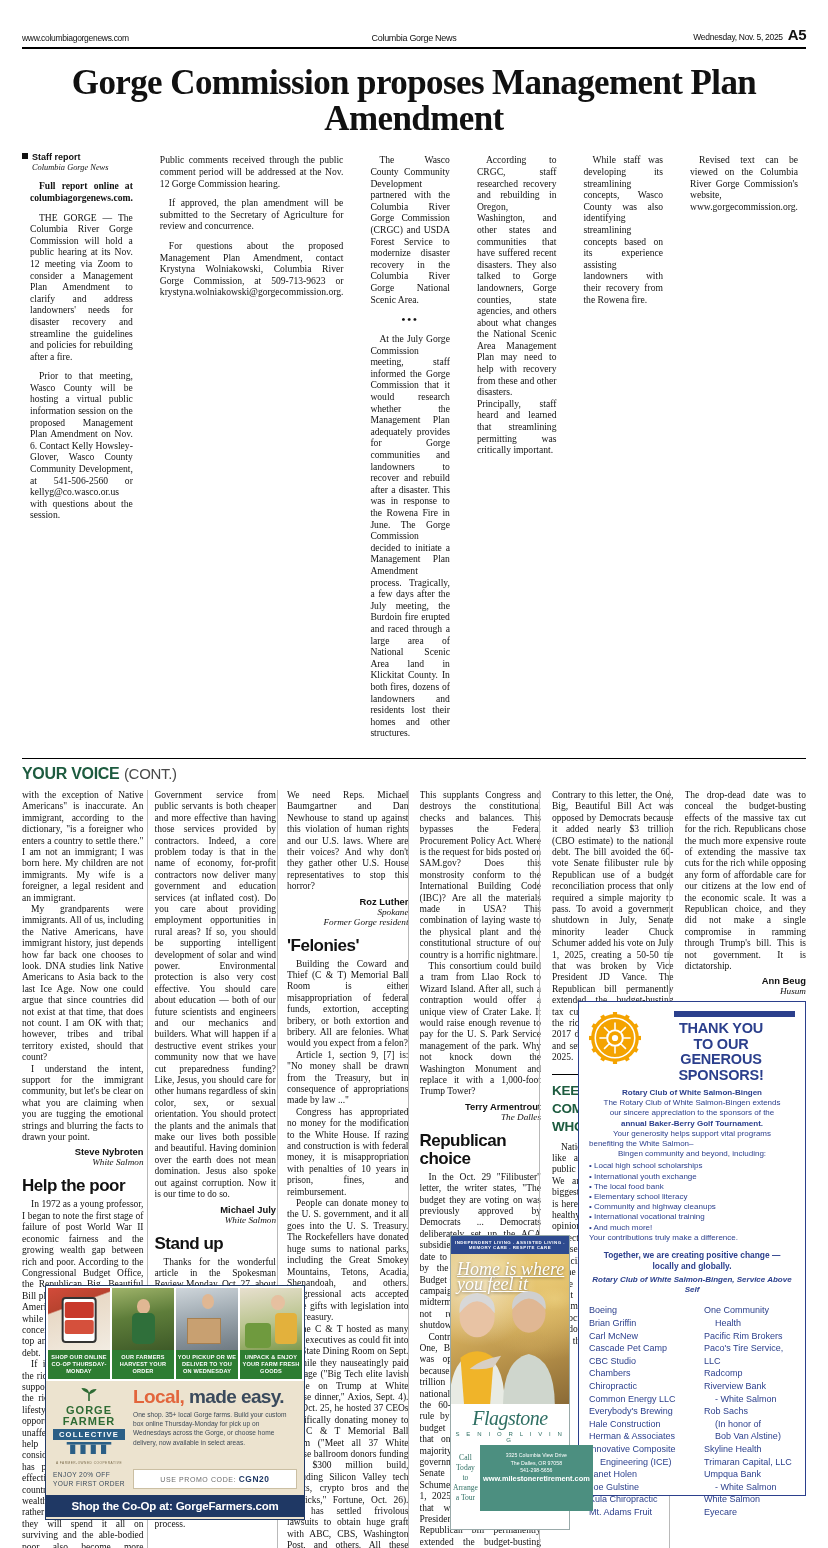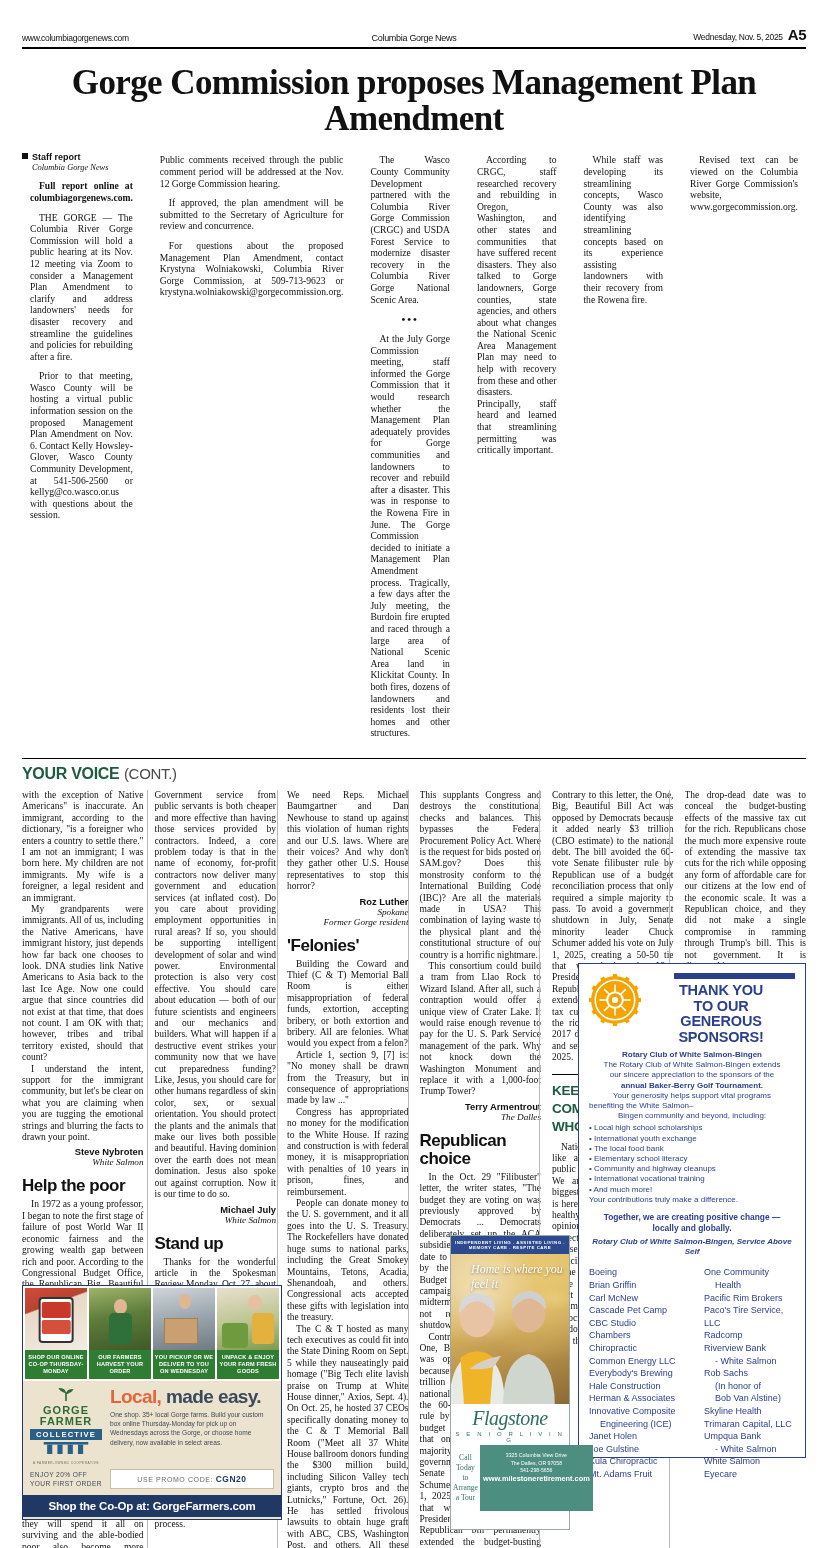--- a/index.html
+++ b/index.html
@@ -80,21 +80,21 @@
   .rot-body .b { font-weight:bold; }
   .rot-list { text-align:left; margin-top:2px; }
   .rot-list div { font-size:8px; line-height:10.2px;}
   .rot-tag { text-align:center; font-weight:bold; font-size:8.4px; line-height:10.5px; margin-top:7px;}
   .rot-motto { text-align:center; font-weight:bold; font-style:italic; font-size:8px; margin-top:4px;}
   .rot-sponsors { display:grid; grid-template-columns:1fr 1fr; gap:0 24px; margin-top:9px; }
   .rot-sponsors div { font-size:9px; line-height:12.6px; }
   .rot-sponsors div.ind { padding-left:11px; }
 
   
-  .gf-ad { border:1px solid #1f3864; background:#ece3cf; width:100%; }
+  .gf-ad { border:1px solid #1f3864; background:#ece3cf; width:100%;margin-left:23px; }
   .gf-photos { display:grid; grid-template-columns:repeat(4,1fr); gap:2px; padding:2px; background:#fff;}
   .gf-photo { height:78px; position:relative; overflow:hidden;}
   .gf-cap { background:#2e7d32; color:#fff; font-family:"Liberation Sans", sans-serif;
             font-size:5.6px; font-weight:bold; text-align:center; padding:4px 1px; line-height:7px; letter-spacing:0.2px;}
   .gf-mid { display:flex; padding:6px 7px 4px 7px; gap:8px; }
   .gf-logo { flex:0 0 86px; text-align:center; }
   .gf-logo .lg1 { font-family:"Liberation Sans", sans-serif; font-weight:bold; color:#2e6b34; font-size:14px; line-height:13px; letter-spacing:1px;}
   .gf-logo .lg2 { font-family:"Liberation Sans", sans-serif; font-weight:bold; color:#fff; background:#2b5f86; font-size:9.5px; letter-spacing:1.2px; padding:1px 0; margin-top:2px;}
   .gf-logo .lg3 { font-size:4px; color:#7a6a4a; letter-spacing:0.5px; margin-top:3px; font-family:"Liberation Sans", sans-serif;}
   .gf-txt { flex:1; }
@@ -277,21 +277,21 @@
       <p>Patrick T. Hiller, Ph.D., calls Hood River home. He's a husband, father, endurance athlete, neighbor, and long-time peace educator who believes in the power of community to bridge divides. As Executive Director of the War Prevention Initiative of the Jubitz Family Foundation, Hiller's work focuses on advocating for nonviolent approaches to all forms of conflict.</p>
     </div>
 
     <div class="vrule" style="left:calc(16.667% - 6px)"></div>
     <div class="vrule" style="left:calc(33.333% - 6px)"></div>
     <div class="vrule" style="left:calc(50% - 6px)"></div>
     <div class="vrule" style="left:calc(66.667% - 6px)"></div>
     <div class="vrule" style="left:calc(83.333% - 6px)"></div>
   </div>
 
-  <div class="rotary-ad" style="position:absolute; left:578px; top:963px; width:228px; height:495px;">
+  <div class="rotary-ad" style="position:absolute; left:578px; top:1001px; width:228px; height:495px;">
     <div class="rot-top">
       <div class="rot-wheel">
         <svg viewBox="0 0 100 100" width="52" height="52" aria-hidden="true">
           <g>
             <circle cx="50" cy="50" r="46" fill="#f4a300"></circle>
             <g fill="#f4a300">
               <rect x="46" y="0" width="8" height="12"></rect>
               <rect x="46" y="88" width="8" height="12"></rect>
               <rect x="0" y="46" width="12" height="8"></rect>
               <rect x="88" y="46" width="12" height="8"></rect>
@@ -389,21 +389,21 @@
         <div>White Salmon Eyecare</div>
       </div>
     </div>
   </div>
 
   <div class="fs-ad" style="position:absolute; left:450px; top:1235px; width:120px; height:295px;">
     <div class="fs-band" style="font-size:4.4px;letter-spacing:0.5px">INDEPENDENT LIVING . ASSISTED LIVING . MEMORY CARE . RESPITE CARE</div>
     <div class="fs-photo" style="height:150px">
       <div class="sky"></div>
       <div class="leaves"></div>
-      <div class="fs-overtext" style="font-size:12px;line-height:15px;left:20px;top:8px;">Home is where you feel it</div>
+      <div class="fs-overtext" style="font-size:18px;line-height:15px;left:6px;top:8px;text-decoration:underline;">Home is where you feel it</div>
       <svg class="fs-people" viewBox="0 0 160 140" width="120" height="105" style="right:-8px;bottom:-2px">
         <ellipse cx="52" cy="44" rx="19" ry="22" fill="#e8c3a4"></ellipse>
         <path d="M33 40 q19 -26 38 0 q2 -20 -19 -22 q-21 2 -19 22Z" fill="#d8d8d8"></path>
         <path d="M22 140 q0 -52 30 -58 q30 6 30 58Z" fill="#e8ebe4"></path>
         <path d="M34 88 q18 -14 36 0 l-4 52 h-28Z" fill="#f0b429"></path>
         <ellipse cx="108" cy="40" rx="18" ry="21" fill="#e0b793"></ellipse>
         <path d="M90 36 q18 -24 36 0 q2 -18 -18 -20 q-20 2 -18 20Z" fill="#cfcfcf"></path>
         <path d="M80 140 q0 -50 28 -56 q28 6 28 56Z" fill="#cfd6cd"></path>
         <path d="M78 86 q-22 4 -34 14 q14 2 26 -2Z" fill="#d8cfc4"></path>
       </svg>

